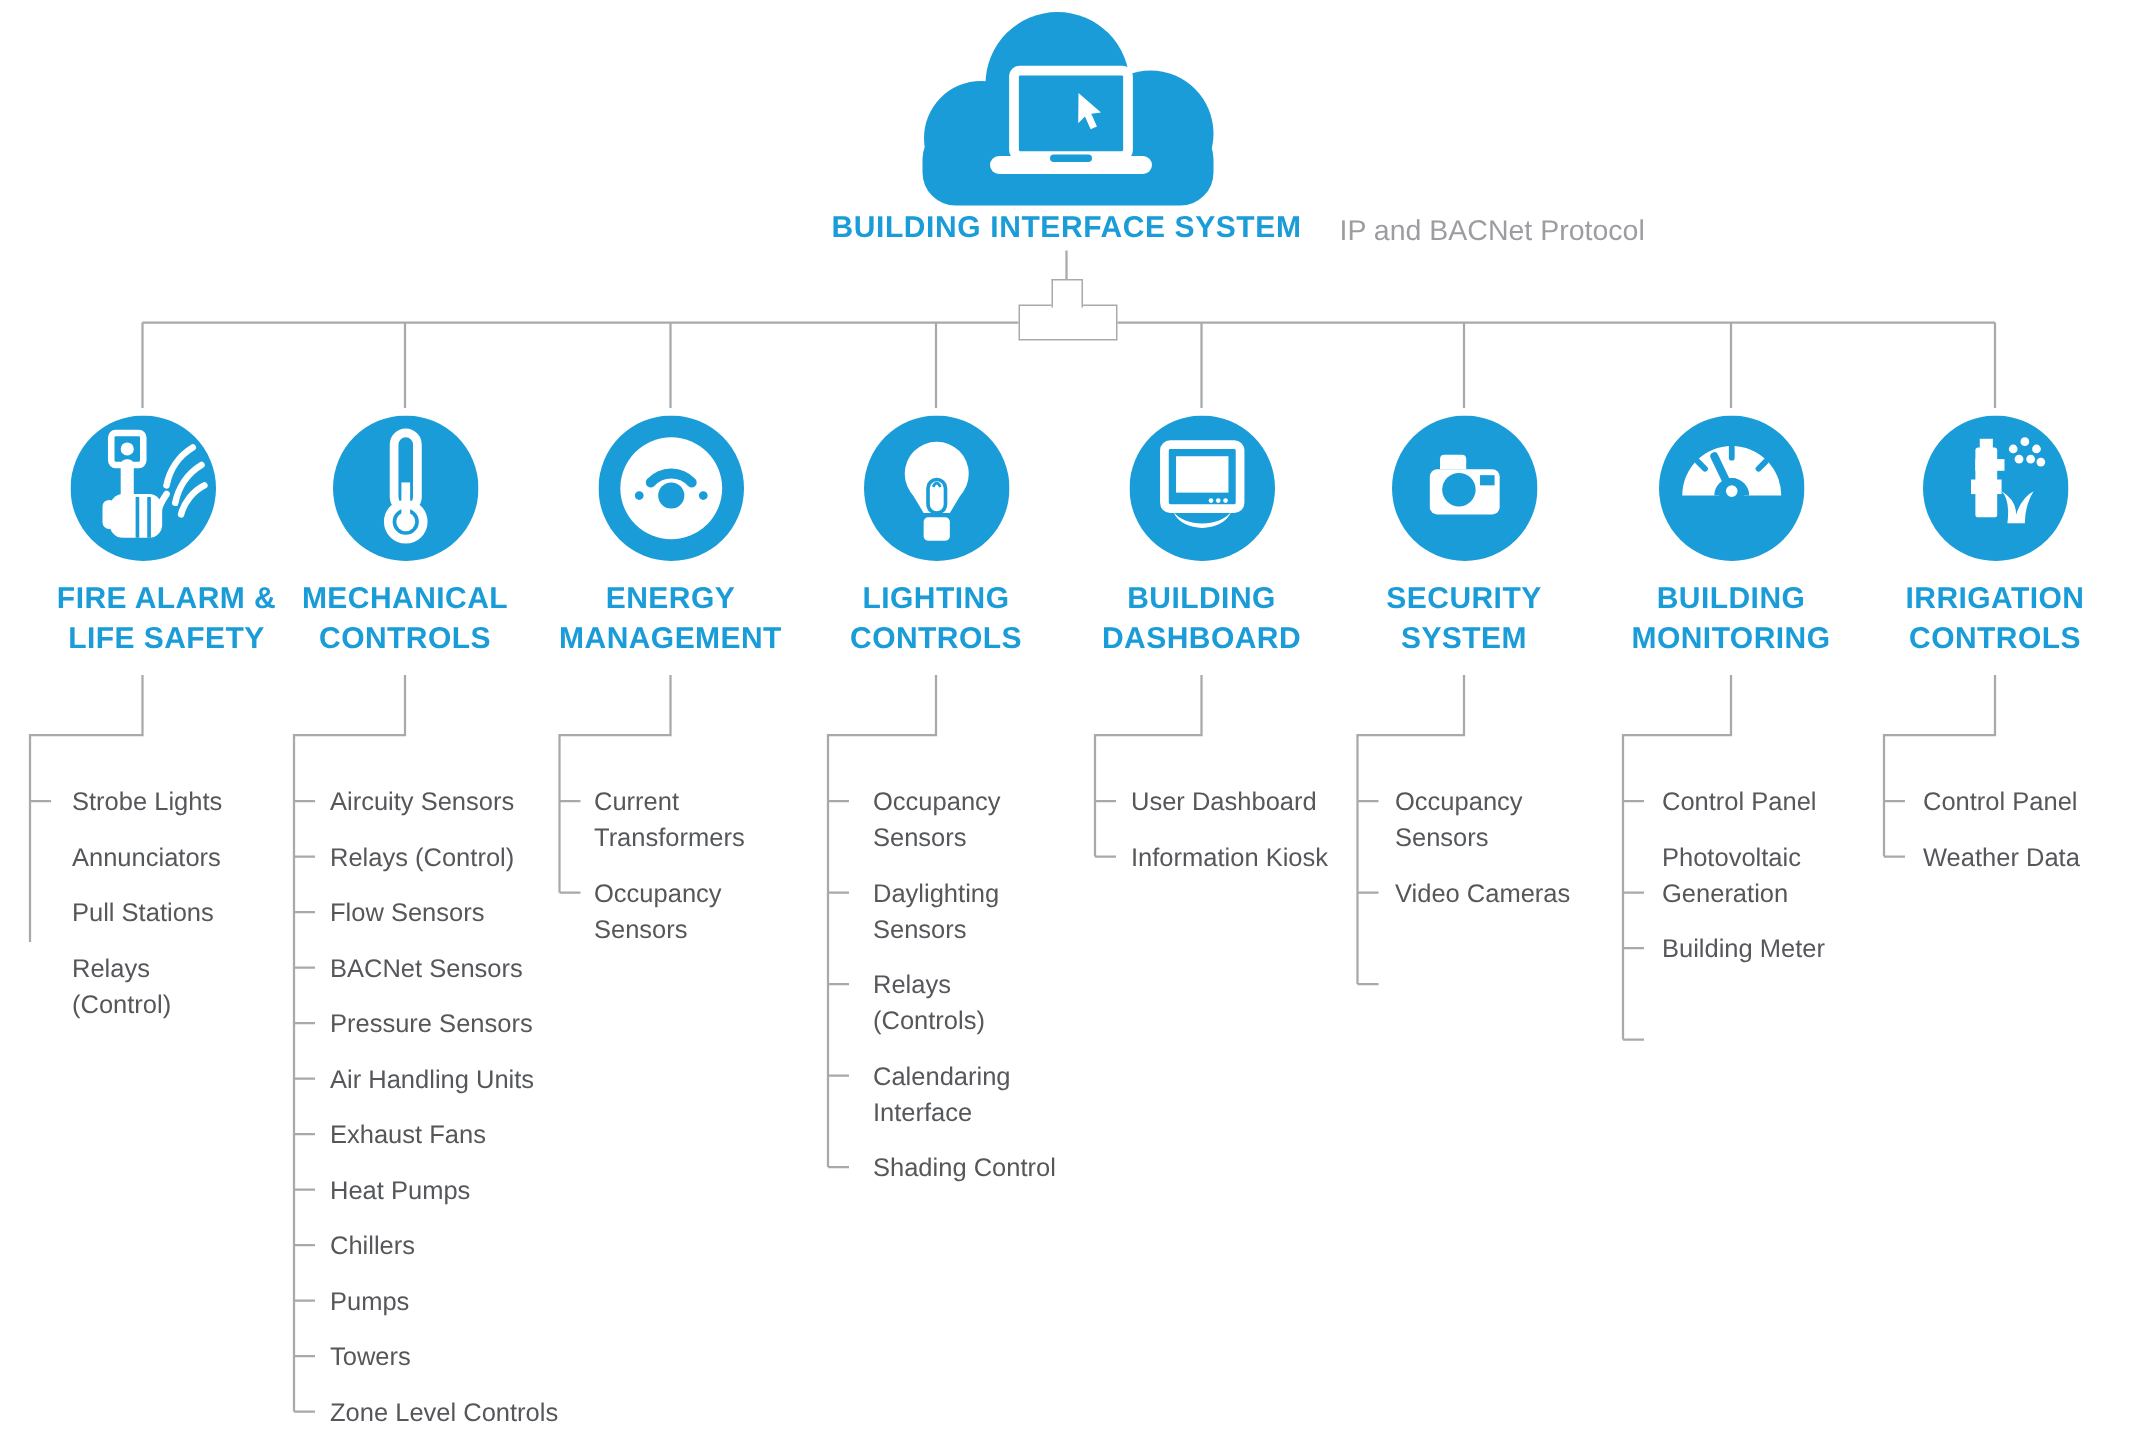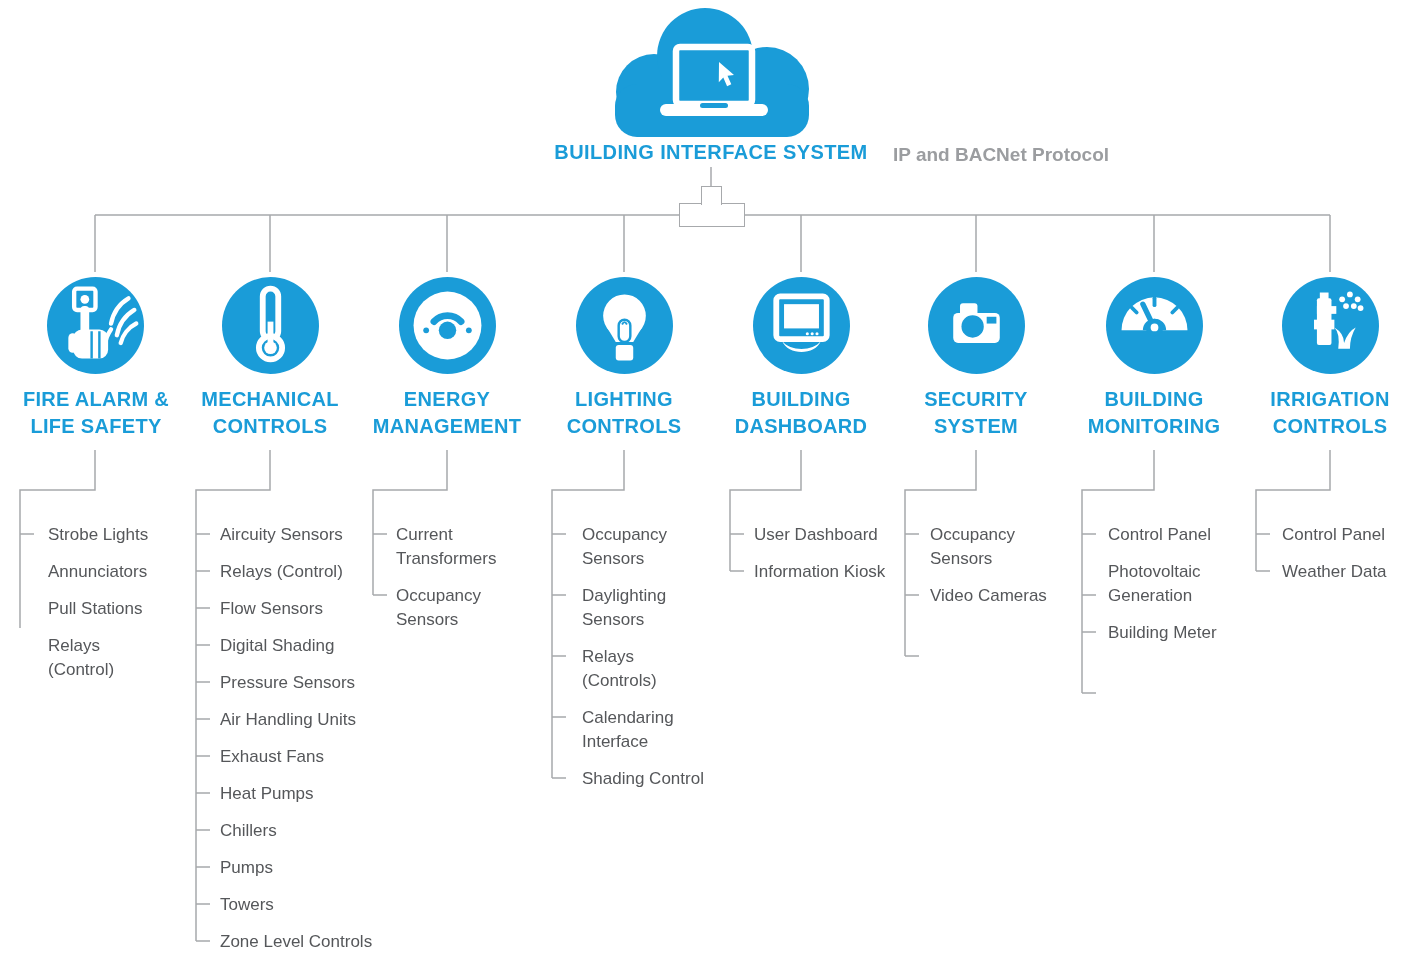--- a/index.html
+++ b/index.html
@@ -9,21 +9,21 @@
     --subtle:#9B9DA0;
   }
   html,body{margin:0;padding:0;background:#fff;}
   body{font-family:"Liberation Sans", sans-serif;}
   #canvas{position:relative;width:1420px;height:954px;background:#fff;overflow:hidden;}
   .pre{white-space:pre-line;}
   #lines{position:absolute;left:0;top:0;z-index:1;}
   .cloud{position:absolute;left:597px;top:4px;width:230px;height:135px;z-index:2;}
   .main-title{position:absolute;left:471px;top:141px;width:480px;text-align:center;
     font-size:20px;font-weight:bold;letter-spacing:.4px;color:var(--blue);z-index:2;}
-  .subtitle{position:absolute;left:893px;top:144px;font-size:19px;color:var(--subtle);z-index:2;font-weight:bold;}
+  .subtitle{position:absolute;left:893px;top:144px;font-size:19px;color:var(--subtle);z-index:2;}
   .conn-box{position:absolute;background:#fff;border:1.5px solid var(--line);box-sizing:border-box;}
   .conn-wide{left:679px;top:203px;width:66px;height:24px;z-index:2;}
   .conn-narrow{left:701px;top:186px;width:21px;height:19px;border-bottom:none;z-index:3;}
   .node-icon{position:absolute;top:277px;width:97px;height:97px;z-index:2;}
   .branch-title{position:absolute;top:386px;width:180px;text-align:center;
     font-size:20px;line-height:27px;font-weight:bold;letter-spacing:.3px;color:var(--blue);z-index:2;}
   .leaf-col{position:absolute;top:523px;z-index:2;}
   .leaf-item{margin-bottom:13px;}
   .leaf-label{display:block;font-size:17px;line-height:24px;color:var(--leaf);white-space:pre-line;}
 </style>
@@ -75,21 +75,21 @@
     <rect x="22" y="58" width="9" height="20" rx="4.5" fill="#fff"></rect>
     <rect x="27" y="54" width="36" height="30" rx="9" fill="#fff"></rect>
     <path d="M46,56 V84 M54,56 V84" stroke="#1A9CD8" stroke-width="2.5"></path>
     <g stroke="#fff" stroke-width="4.5" fill="none" stroke-linecap="round">
       <path d="M84,22 C74,28 68,38 66,48"></path>
       <path d="M90,34 C80,40 74,50 72,60"></path>
       <path d="M92,48 C84,52 78,60 76,68"></path>
       <path d="M66,54 C62,60 60,64 60,70"></path>
     </g>
   </svg>
-  <div class="branch-title pre" style="left:6px">FIRE ALARM &amp;
+  <div class="branch-title pre" style="left:21px">FIRE ALARM &amp;
 LIFE SAFETY</div>
   <div class="leaf-col" style="left:48px;width:150px">
     <div class="leaf-item">
         <span class="leaf-label">Strobe Lights</span>
       </div>
     <div class="leaf-item">
         <span class="leaf-label">Annunciators</span>
       </div>
     <div class="leaf-item">
         <span class="leaf-label">Pull Stations</span>
@@ -113,21 +113,21 @@
     <div class="leaf-item">
         <span class="leaf-label">Aircuity Sensors</span>
       </div>
     <div class="leaf-item">
         <span class="leaf-label">Relays (Control)</span>
       </div>
     <div class="leaf-item">
         <span class="leaf-label">Flow Sensors</span>
       </div>
     <div class="leaf-item">
-        <span class="leaf-label">Digital Shading</span>
+        <span class="leaf-label">BACNet Sensors</span>
       </div>
     <div class="leaf-item">
         <span class="leaf-label">Pressure Sensors</span>
       </div>
     <div class="leaf-item">
         <span class="leaf-label">Air Handling Units</span>
       </div>
     <div class="leaf-item">
         <span class="leaf-label">Exhaust Fans</span>
       </div>

